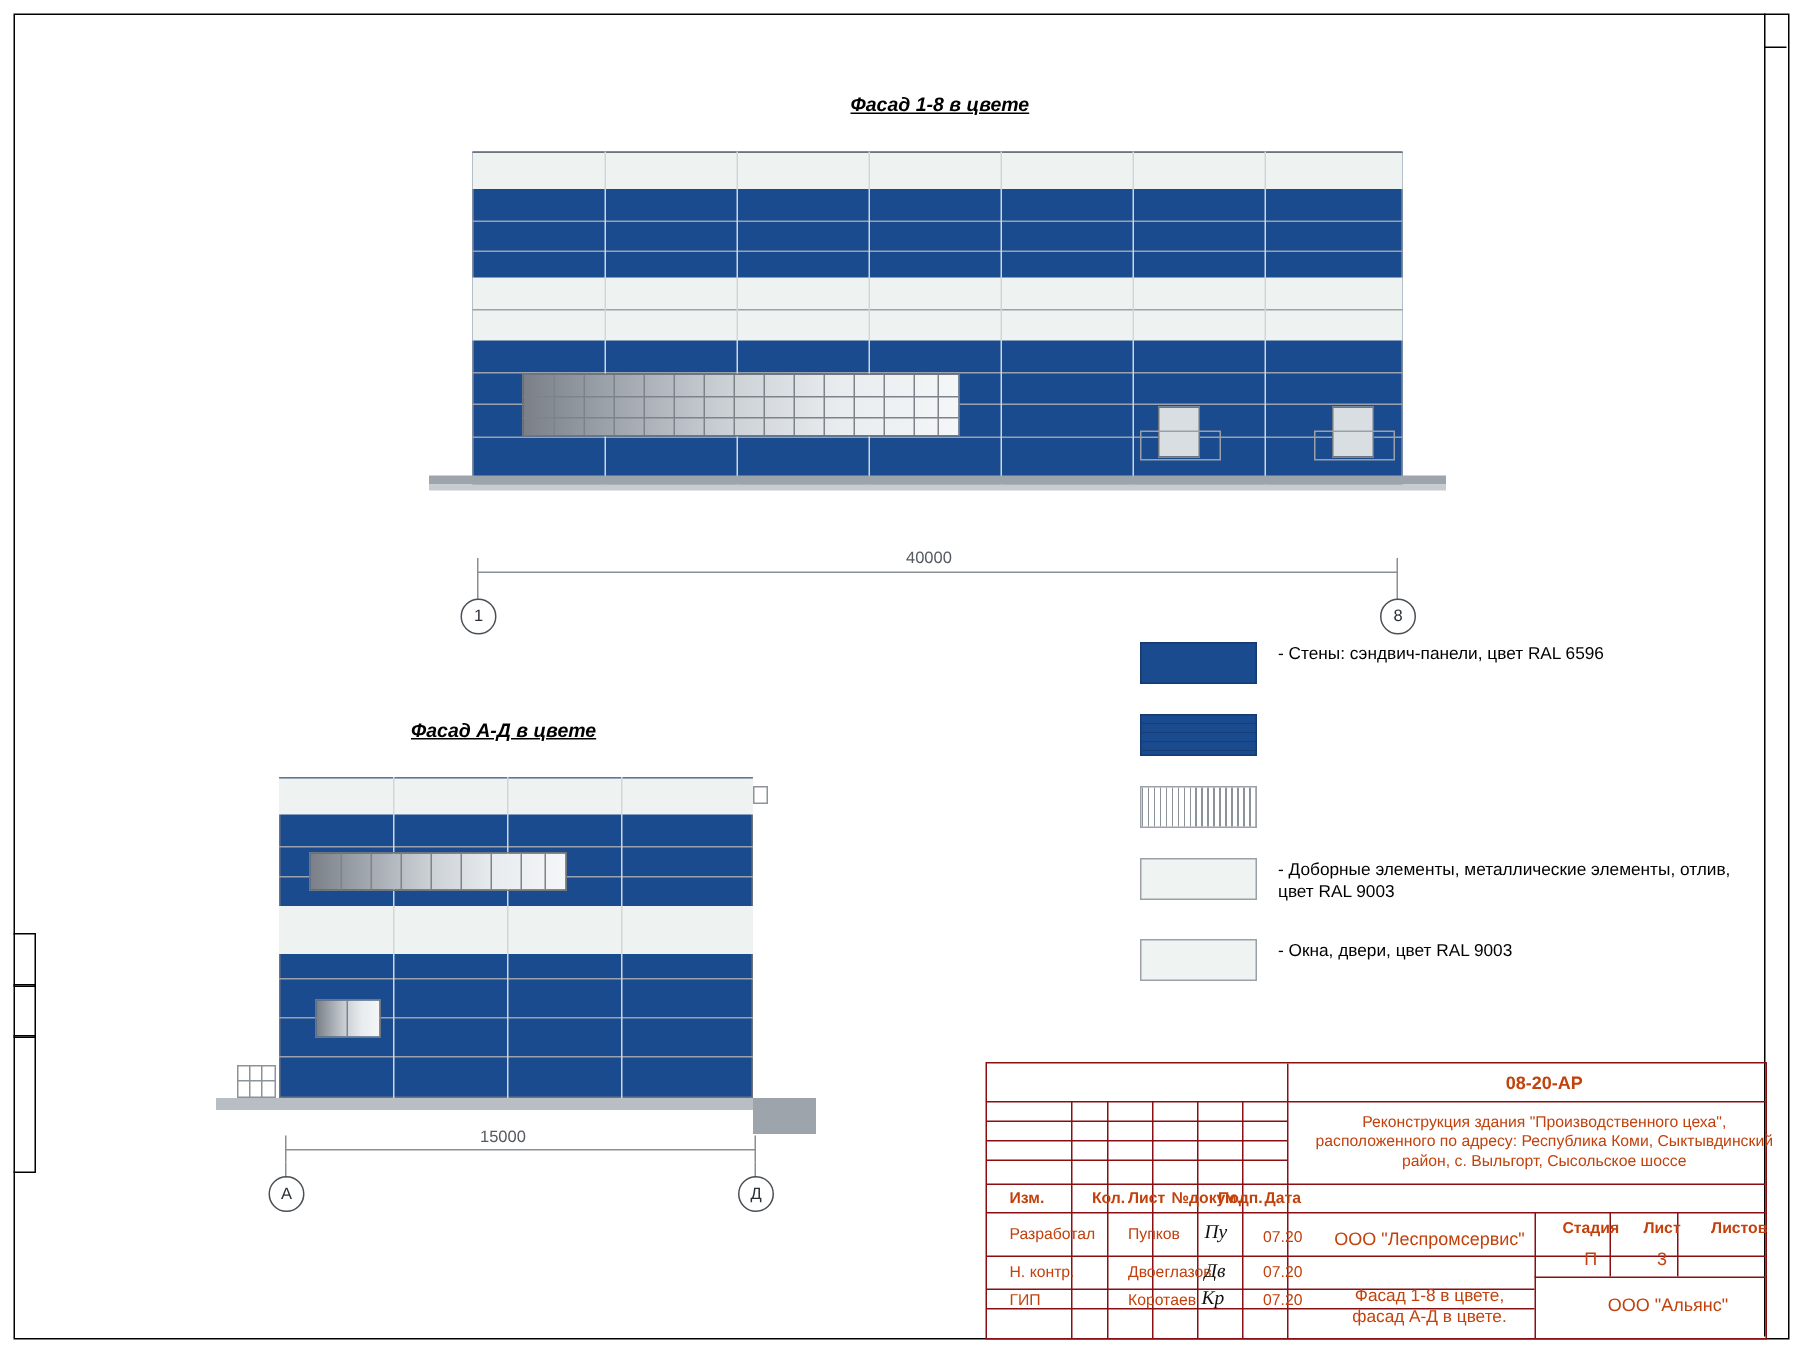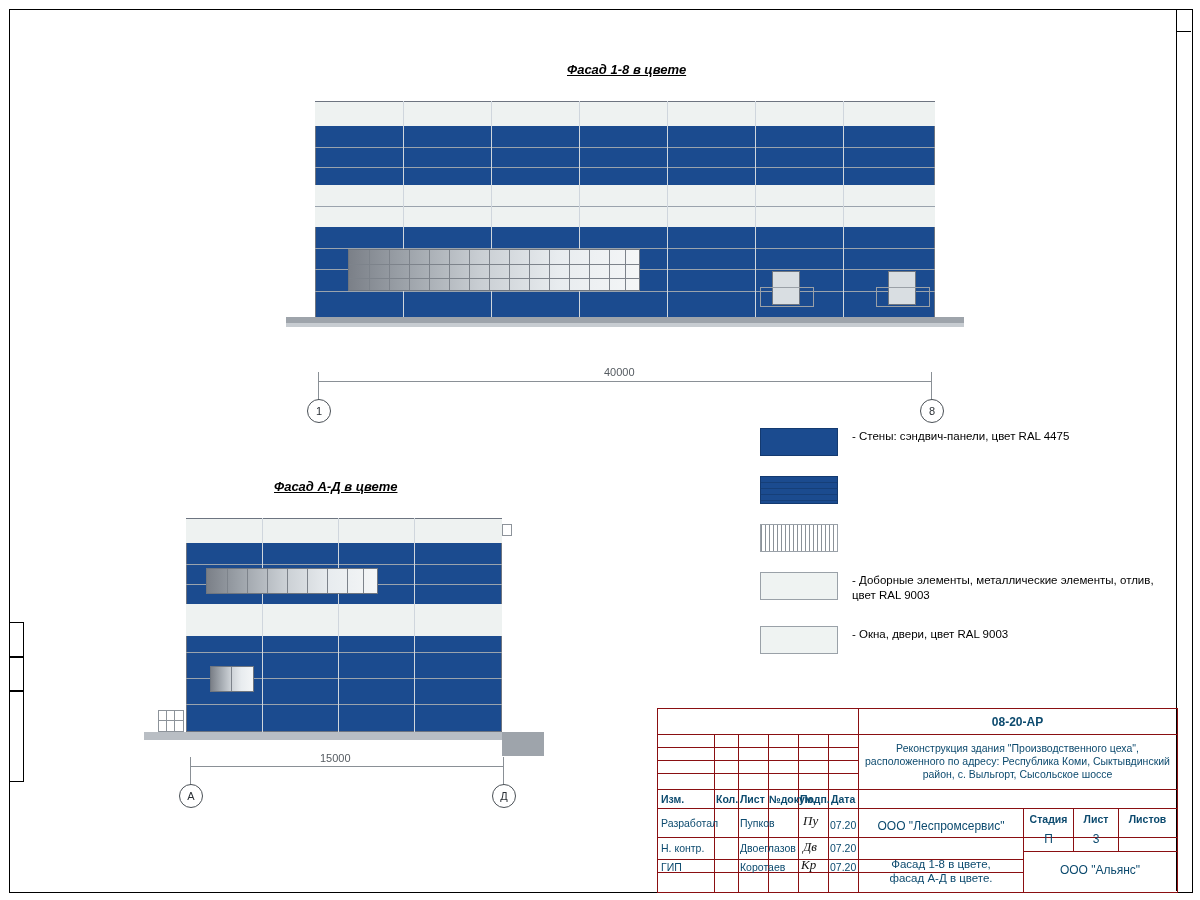--- a/index.html
+++ b/index.html
@@ -57,21 +57,21 @@
   .sw.gate{background:#1b4b8f;border-color:#143a70;
            background-image:repeating-linear-gradient(180deg,#1b4b8f 0 5px,#163f78 5px 6px);}
   .sw.prof{background:#ffffff;
            background-image:repeating-linear-gradient(90deg,#8b9298 0 1px,#ffffff 1px 4px);}
   .lg-txt{position:absolute;left:92px;top:1px;font-size:11.5px;line-height:15px;width:320px;}
 
   
   .stamp{position:absolute;left:657px;top:708px;width:519px;height:183px;border:1px solid #8a0f12;}
   .stamp .c{position:absolute;box-sizing:border-box;}
   .sl{position:absolute;background:#8a0f12;}
-  .st-txt{position:absolute;font-size:10.5px;line-height:12px;color:#0c4a6e;}
+  .st-txt{position:absolute;font-size:10.5px;line-height:12px;color:#c2410c;margin-left:12px;}
   .st-txt.b{font-weight:bold;}
   .st-txt.c{text-align:center;}
   .sig{position:absolute;font-family:"Liberation Serif",serif;font-style:italic;font-size:13px;color:#111;}
 </style>
 </head>
 <body>
 
 <div class="sheet">
 
   <div class="frame-outer"></div>
@@ -189,21 +189,21 @@
   <div class="dimtick" style="left:503px;top:757px;height:18px;"></div>
   <div class="dimtxt" style="left:320px;top:752px;">15000</div>
   <div class="dimtick" style="left:190px;top:775px;height:10px;"></div>
   <div class="dimtick" style="left:503px;top:775px;height:10px;"></div>
   <div class="axis-bub" style="left:179px;top:784px;">А</div>
   <div class="axis-bub" style="left:492px;top:784px;">Д</div>
 
   <div class="legend">
     <div class="lg-row">
       <div class="sw blue"></div>
-      <div class="lg-txt">- Стены: сэндвич-панели, цвет RAL 4475</div>
+      <div class="lg-txt">- Стены: сэндвич-панели, цвет RAL 6596</div>
     </div>
     <div class="lg-row">
       <div class="sw gate"></div>
     </div>
     <div class="lg-row">
       <div class="sw prof"></div>
     </div>
     <div class="lg-row" style="min-height:36px;">
       <div class="sw white"></div>
       <div class="lg-txt">- Доборные элементы, металлические элементы, отлив, цвет RAL 9003</div>

